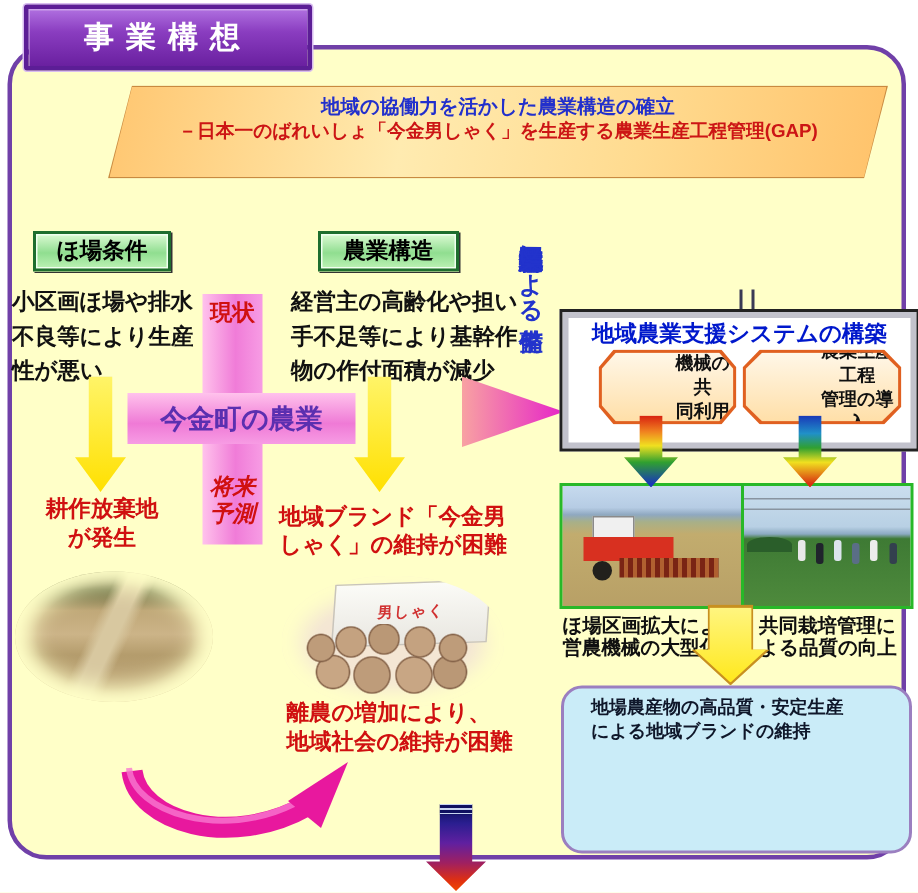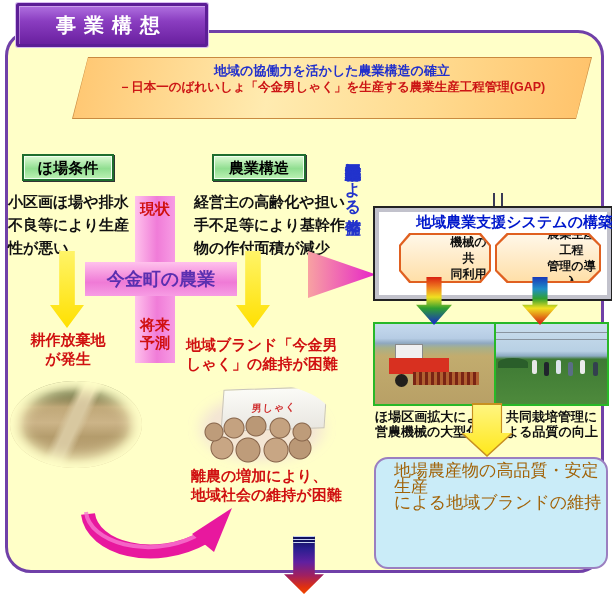--- a/index.html
+++ b/index.html
@@ -40,21 +40,21 @@
 
   
   .cross-v{position:absolute;left:135px;top:196px;width:40px;height:167px;
            background:linear-gradient(90deg,#FFC2EC 0%,#F07CD8 55%,#F79CE4 100%);}
   .cross-h{position:absolute;left:85px;top:262px;width:152px;height:34px;
            background:linear-gradient(180deg,#FFC2EC 0%,#EF7AD6 60%,#F79CE4 100%);}
   #center-label{position:absolute;left:85px;top:267px;width:152px;text-align:center;
            font-size:18px;font-weight:bold;color:#5B2FB0;z-index:1;}
   .redtext{position:absolute;color:#D01010;font-weight:bold;font-size:15px;line-height:19px;}
   #now-label{left:135px;top:199px;width:40px;text-align:center;z-index:1;}
-  #future-label{left:135px;top:316px;width:40px;text-align:center;line-height:18px;z-index:1;}
+  #future-label{left:135px;top:316px;width:40px;text-align:center;line-height:18px;z-index:1;font-style:italic;}
   #abandoned-text{left:18px;top:330px;width:100px;text-align:center;}
   #brand-text{left:186px;top:335px;width:156px;}
   #exit-text{left:191px;top:466px;width:166px;z-index:3;}
 
   
   .yarrow{position:absolute;background:linear-gradient(180deg,#FFF468,#FFE000);
           clip-path:polygon(27% 0,73% 0,73% 70%,100% 70%,50% 100%,0 70%,27% 70%);
           filter:drop-shadow(0 0 1px #C8A000);}
   #ya-left{left:50px;top:251px;width:34px;height:77px;}
   #ya-mid{left:236px;top:251px;width:34px;height:77px;}
@@ -73,21 +73,21 @@
         background:linear-gradient(180deg,#7CC4F4 0%,#2E7ADE 55%,#1A50C0 100%);
         border:2px solid #BBEE33;outline:2px solid #203080;border-radius:3px;text-align:center;}
   .coop-heading{margin-top:4px;font-size:14px;font-weight:bold;color:#FFF000;}
   .coop-org{font-size:16px;font-weight:bold;color:#ffffff;letter-spacing:1px;}
   #connector{position:absolute;left:493px;top:193px;width:6px;height:13px;
         border-left:2px solid #3A3A55;border-right:2px solid #3A3A55;}
 
   
   #support{position:absolute;left:373px;top:206px;width:236px;height:91px;background:#ffffff;
         border:2px solid #222;box-shadow:inset 0 0 0 4px #C2C2CC;}
-  #support-title{position:absolute;left:373px;top:213px;width:240px;text-align:right;
+  #support-title{position:absolute;left:373px;top:213px;width:240px;text-align:center;
         font-size:15px;font-weight:bold;color:#0018CC;z-index:2;}
   .oct{position:absolute;z-index:2;}
   .oct-outer{position:absolute;inset:0;background:#E06020;
         clip-path:polygon(11% 0,89% 0,100% 24%,100% 76%,89% 100%,11% 100%,0 76%,0 24%);}
   .oct-inner{position:absolute;inset:2px;background:linear-gradient(180deg,#FFF7E8 0%,#FFDFA8 100%);
         clip-path:polygon(11% 0,89% 0,100% 24%,100% 76%,89% 100%,11% 100%,0 76%,0 24%);
         display:flex;align-items:center;justify-content:center;text-align:center;
         font-size:12px;font-weight:bold;color:#101010;line-height:16px;padding-left:47px;}
   #oct1{left:399px;top:233px;width:92px;height:50px;}
   #oct2{left:495px;top:233px;width:106px;height:50px;}
@@ -126,21 +126,21 @@
   .ymid-inner{position:absolute;inset:2px;background:linear-gradient(180deg,#FFF580,#FFE81C);
         clip-path:polygon(21% 0,79% 0,79% 56%,100% 56%,50% 100%,0 56%,21% 56%);}
 
   
   #outcome{position:absolute;left:374px;top:457px;width:230px;height:108px;background:#CAECF8;
         border:2px solid #9B7FC0;border-radius:14px;z-index:1;}
   .bracket{position:absolute;width:8px;height:16px;border-left:4px solid #FFE000;border-top:4px solid #FFE000;
         filter:drop-shadow(2px 2px 0 #3858A8);}
   #oc1-icon{left:381px;top:465px;}
   #oc2-icon{left:381px;top:518px;}
-  .outcome-text{position:absolute;width:208px;font-size:17px;font-weight:normal;color:#a16207;line-height:16px;z-index:2;}
+  .outcome-text{position:absolute;width:208px;font-size:12px;font-weight:bold;color:#0f172a;line-height:16px;z-index:2;}
   #oc1-text{left:394px;top:463px;}
   #oc2-text{left:394px;top:516px;}
 
   
   #photo-oval{position:absolute;left:10px;top:381px;width:132px;height:87px;border-radius:50%;
         background:
           radial-gradient(ellipse at 50% 50%, rgba(255,255,200,0) 55%, #FFFFC8 95%),
           linear-gradient(115deg, rgba(216,200,160,0) 40%, #D8C8A0 45%, #D8C8A0 51%, rgba(216,200,160,0) 56%),
           linear-gradient(180deg,#5E5838 0%,#585C30 14%,#C0A878 30%,#CCB488 48%,#B49C6C 64%,#C4AC80 100%);
         box-shadow:inset 0 0 14px 10px #FFFFC8;}

